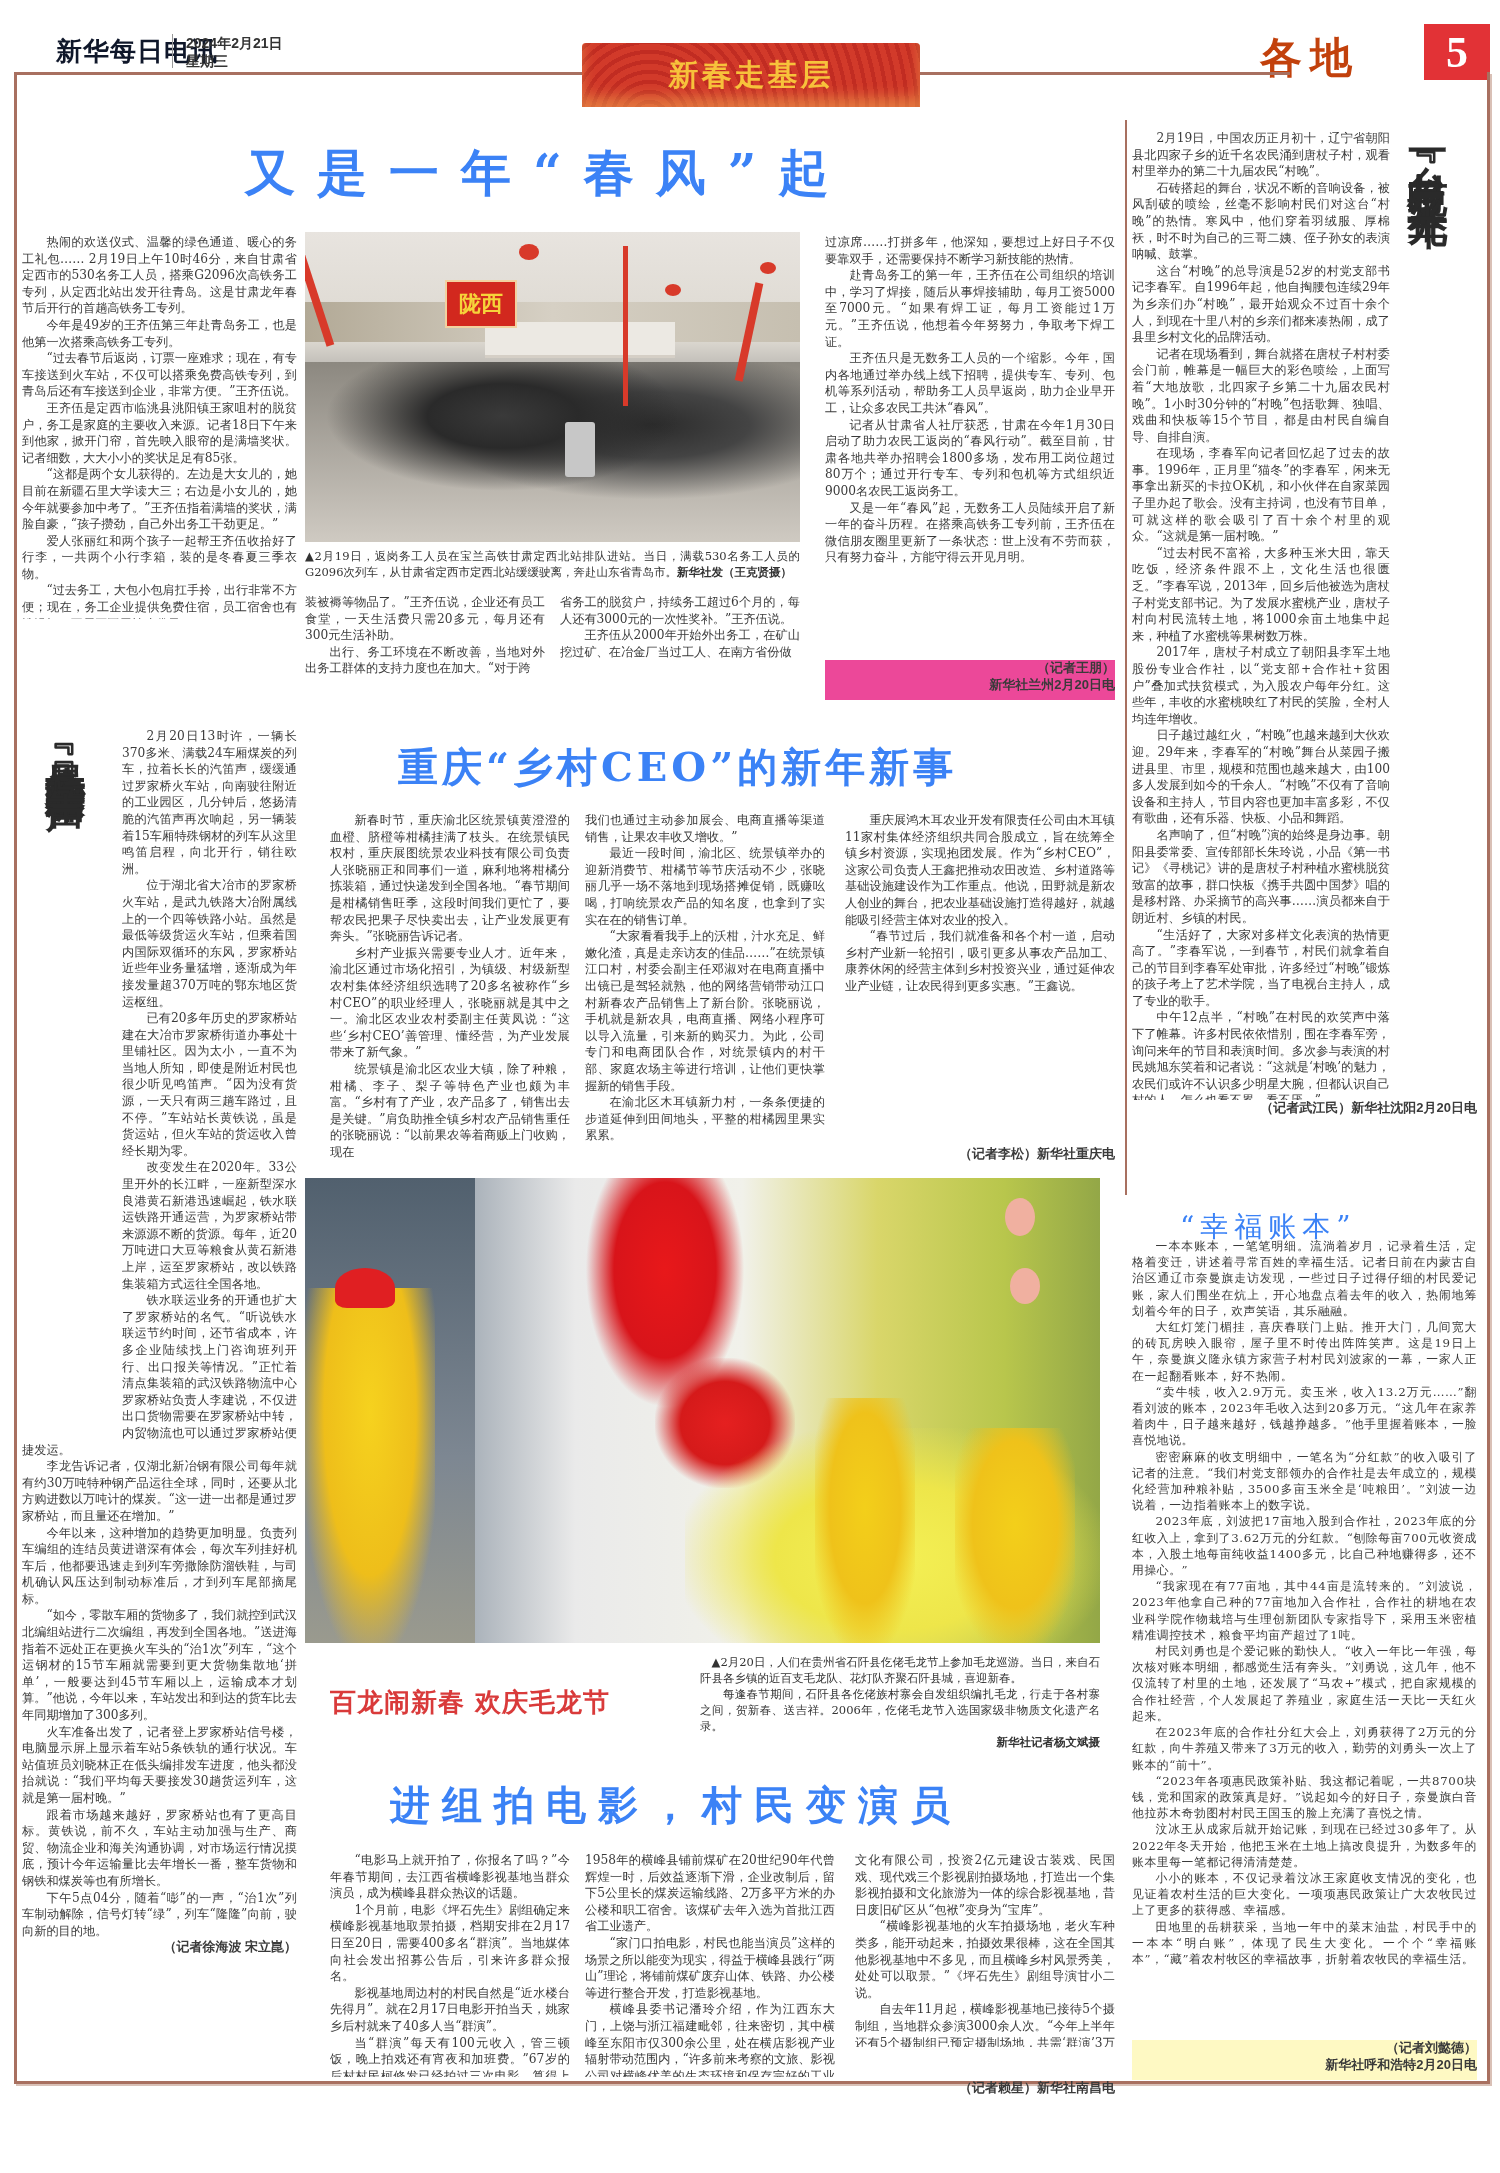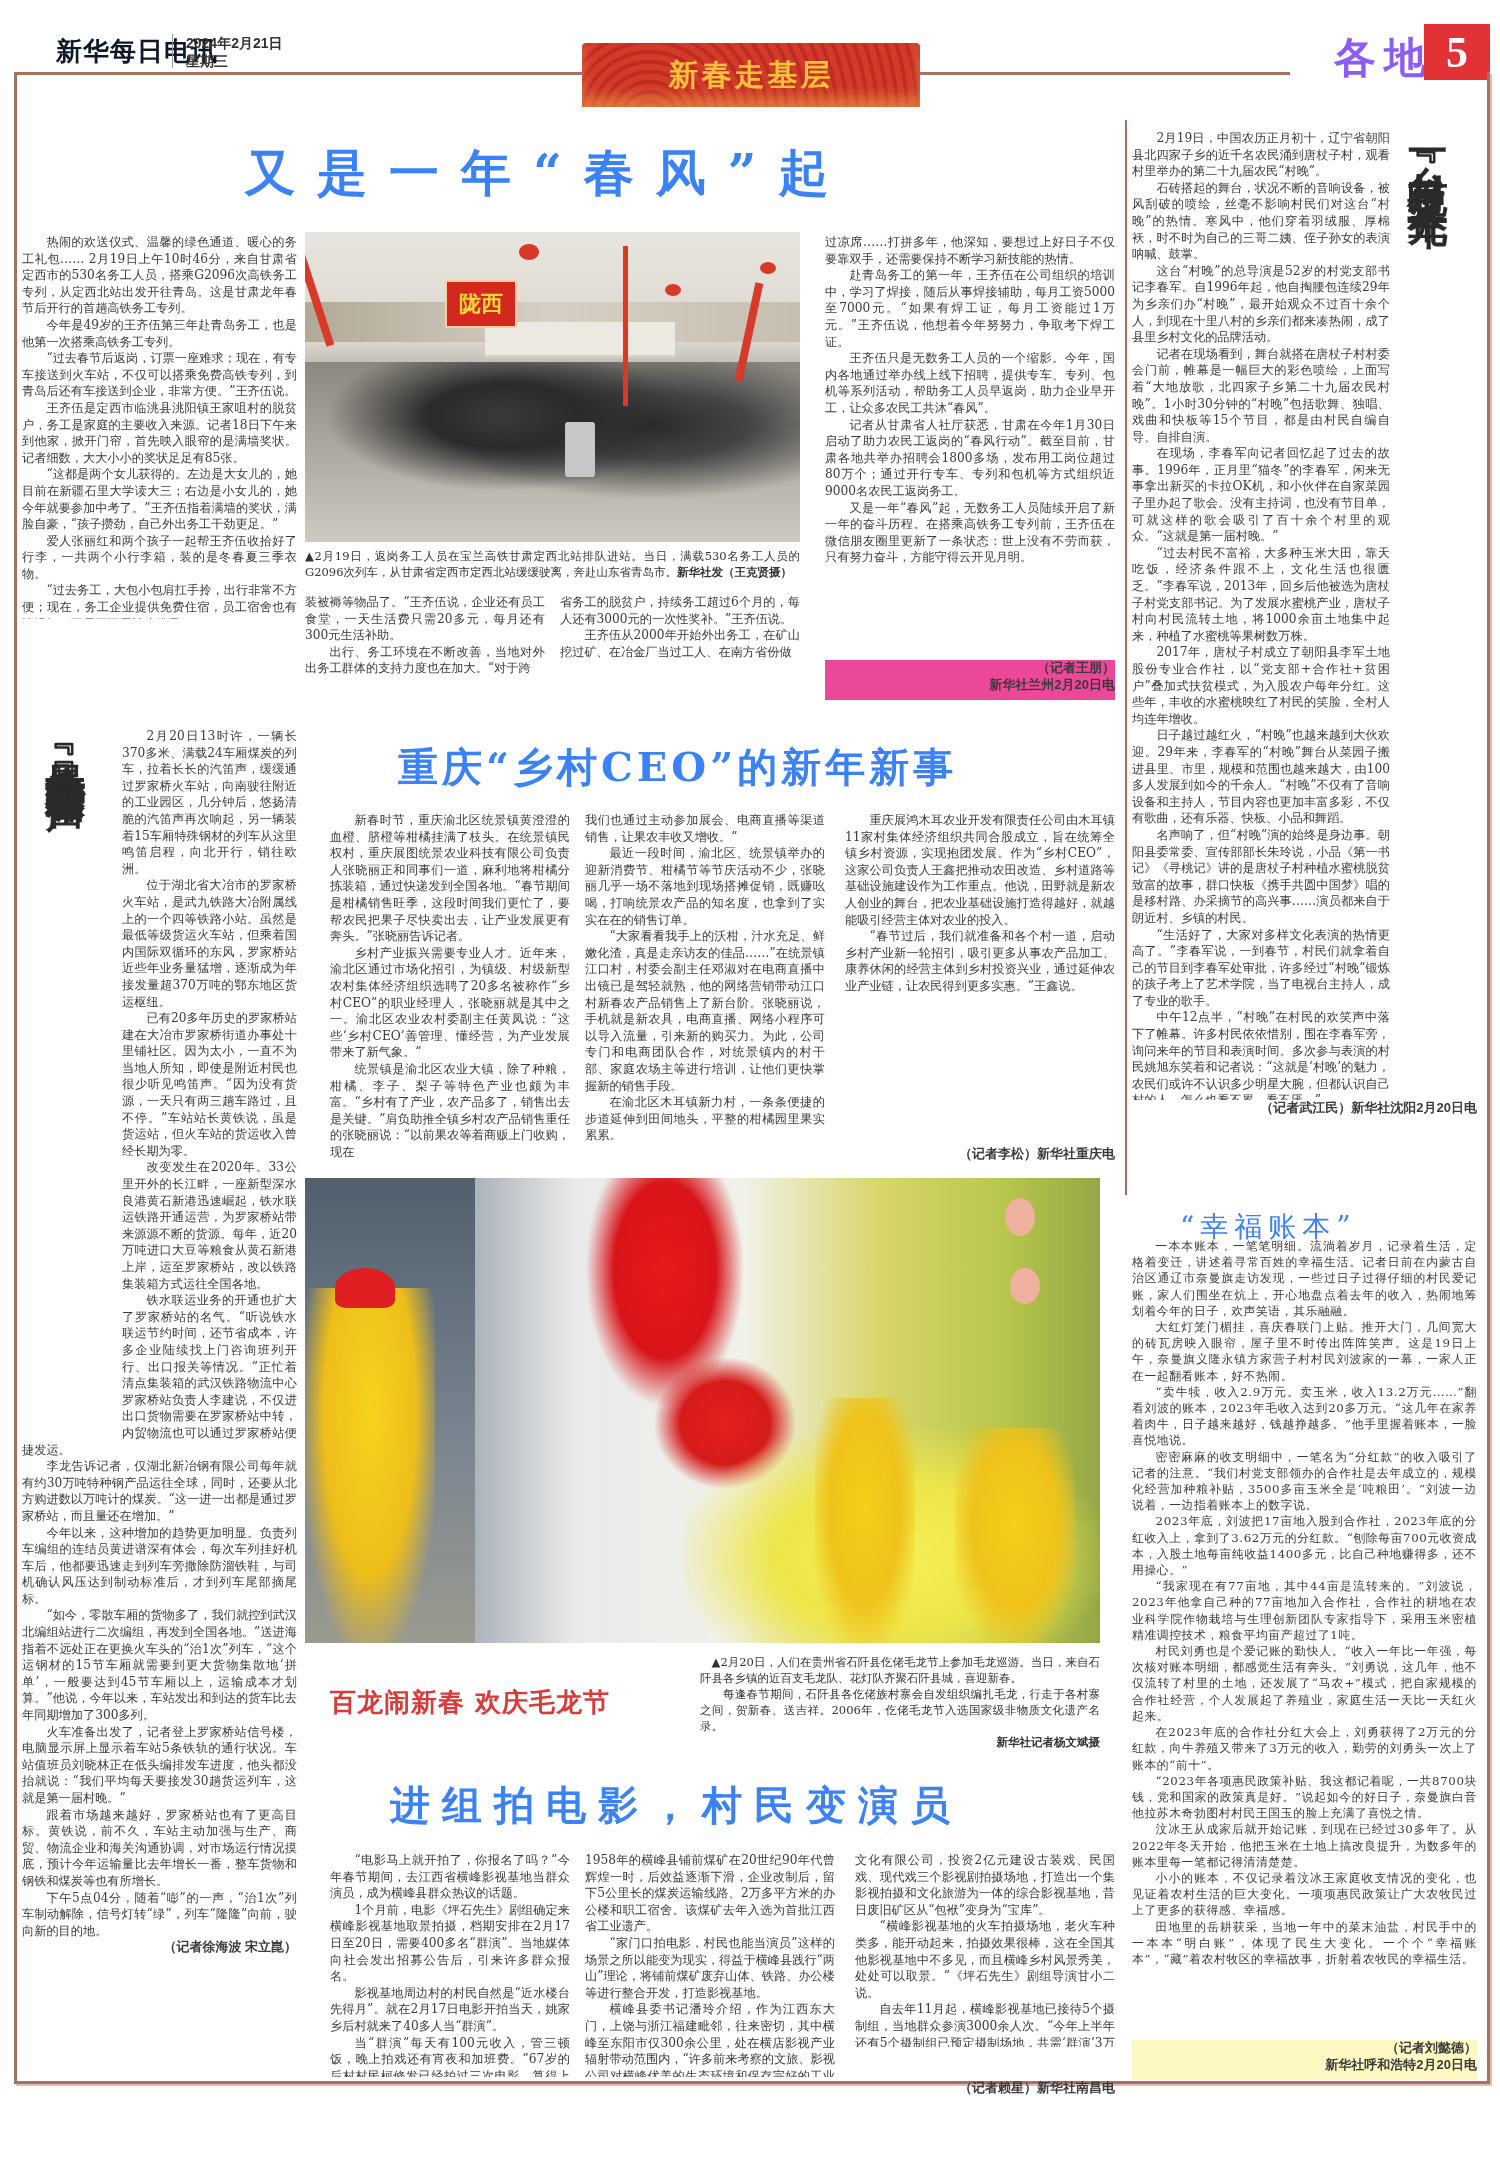--- a/index.html
+++ b/index.html
@@ -6,21 +6,21 @@
   html, body { width: 1500px; height: 2173px; background: #fff; overflow: hidden; }
   body { font-family: "DejaVu Serif", "Liberation Serif", serif; color: #333; position: relative; }
 
   .masthead { position: absolute; left: 0; top: 0; width: 1500px; height: 110px; }
   .brand { position: absolute; left: 20px; top: 34px; font-size: 26px; color: #0f172a; font-weight: bold; font-family: "DejaVu Serif", serif; letter-spacing: 1px; margin-left: 36px; }
   .brand-sep { position: absolute; left: 172px; top: 34px; width: 1px; height: 34px; background: #999; }
   .date { position: absolute; left: 186px; top: 34px; font-family: "Liberation Sans", sans-serif; font-size: 14px; font-weight: bold; color: #333; line-height: 18px; }
   .topline { position: absolute; top: 72px; height: 3px; background: #a87060; }
   .banner { position: absolute; left: 582px; top: 43px; width: 338px; height: 64px; background: repeating-radial-gradient(circle at 20% 120%, #d23a2a 0 6px, #c12c22 6px 10px); border-radius: 4px 4px 0 0; display: flex; align-items: center; justify-content: center; box-shadow: inset 0 -10px 14px rgba(240,170,80,.55); }
   .banner span { font-size: 30px; font-weight: bold; color: #f7c23b; letter-spacing: 3px; font-family: "DejaVu Sans", sans-serif; }
-  .section-name { position: absolute; left: 1334px; top: 30px; font-size: 42px; font-weight: bold; color: #8b5cf6; letter-spacing: 8px; font-family: Liberation Serif, serif; }
+  .section-name { position: absolute; left: 1260px; top: 30px; font-size: 42px; font-weight: bold; color: #c2410c; letter-spacing: 8px; font-family: Liberation Serif, serif; }
   .page-no { position: absolute; left: 1424px; top: 24px; width: 66px; height: 56px; background: #e23236; color: #fff; font-size: 44px; font-weight: bold; display: flex; align-items: center; justify-content: center; font-family: "Liberation Serif", serif; }
 
   .frame { position: absolute; left: 14px; top: 72px; width: 1476px; height: 2012px; border: 3px solid #a87060; border-top: none; box-shadow: 2px 2px 0 #d9c0b6; }
   .rail { position: absolute; background: #a87060; }
 
   .title { position: absolute; font-weight: bold; color: #3b82f6; white-space: nowrap; font-family: "DejaVu Serif", serif; }
   .vtitle { position: absolute; font-weight: bold; color: #2a2a2a; writing-mode: vertical-rl; text-orientation: upright; font-family: "DejaVu Serif", serif; }
 
   .col { position: absolute; font-size: 12.2px; line-height: 16.6px; color: #3a3a3a; text-align: justify; overflow: hidden; font-family: "DejaVu Serif", serif; }
   .col p { text-indent: 2em; }

